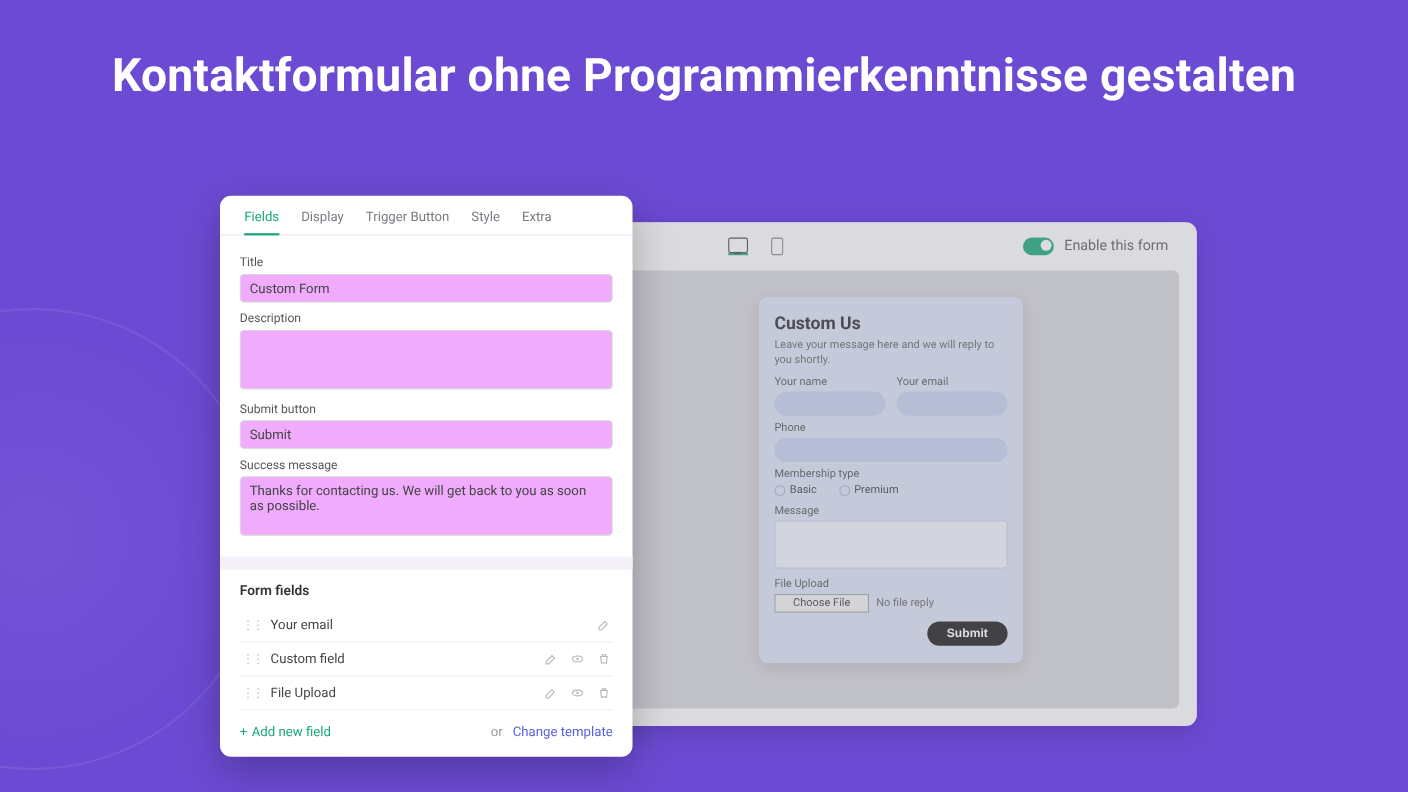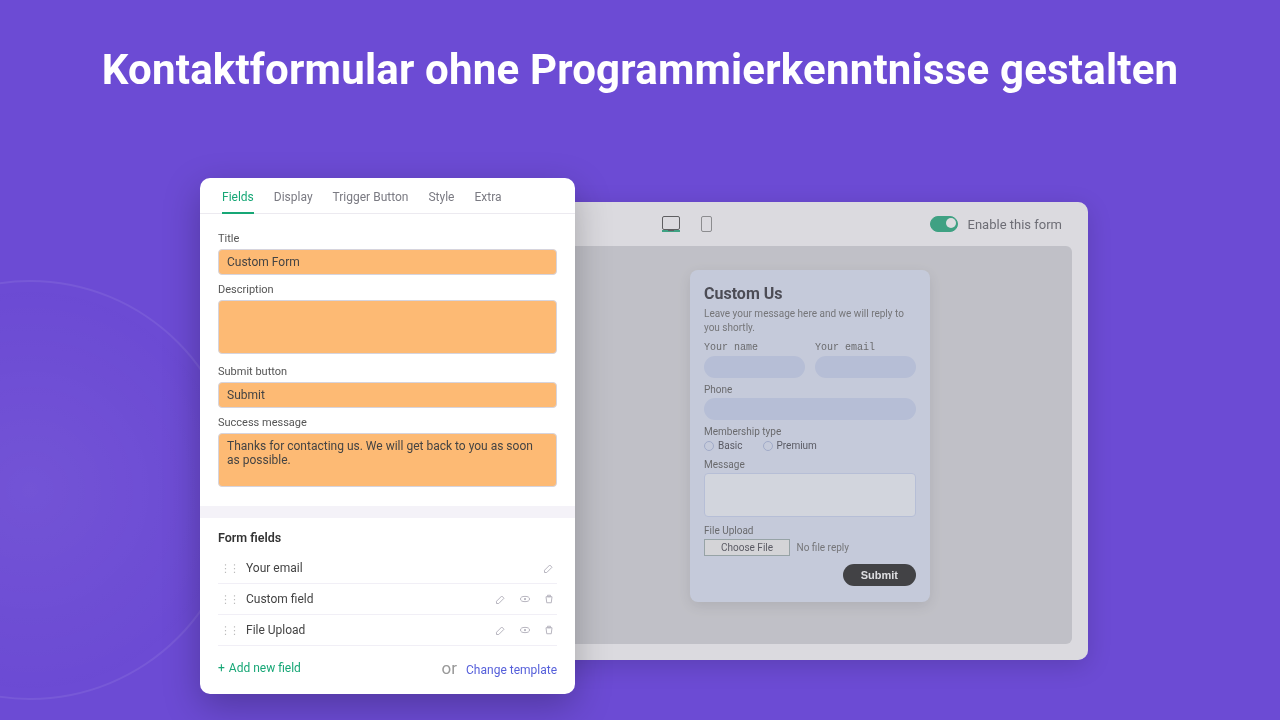--- a/index.html
+++ b/index.html
@@ -123,21 +123,21 @@
   .icon-phone::before {
     content: "";
     position: absolute;
     width: 9px; height: 14px;
     border: 1.5px solid #888;
     border-radius: 2px;
     top: 0; left: 3px;
   }
   .enable-group {
     margin-left: auto;
-    display: flex; align-items: center; gap: 10px;
+    display: flex; align-items: flex-start; gap: 10px;
     font-size: 13px;
     color: #5a5a62;
   }
   .preview-canvas {
     position: absolute;
     inset: 44px 16px 16px 16px;
     background: #d5d5da;
     border-radius: 6px;
   }
 
@@ -149,21 +149,21 @@
     width: 240px;
     background: #dce4f7;
     border-radius: 8px;
     padding: 14px 14px 16px;
     box-shadow: 0 4px 14px rgba(0,0,0,0.12);
     font-size: 10px;
     color: #3d3d46;
   }
   .contact-card h3 { font-size: 16px; font-weight: 700; color: #2a2a33; }
   .contact-card .sub { font-size: 10px; line-height: 1.35; margin: 4px 0 8px; color: #666; }
-  .cc-row2 { display: flex; gap: 10px; font-family: Liberation Mono, monospace; }
+  .cc-row2 { display: flex; gap: 10px; }
   .cc-field { flex: 1; margin-bottom: 6px; }
   .cc-label { font-size: 10px; color: #555; margin-bottom: 3px; display: block; }
   .cc-input {
     width: 100%;
     height: 22px;
     border: none;
     border-radius: 11px;
     background: #c6d1f0;
   }
   .cc-textarea {
@@ -223,21 +223,21 @@
   .tab.active { color: #17a776; border-bottom: 2px solid #17a776; margin-bottom: -1px; }
   .panel-body { padding: 10px 18px 16px; }
   .f-label { font-size: 11px; color: #555; margin: 8px 0 4px; display: block; }
   .f-input, .f-textarea {
     width: 100%;
     border: 1px solid #d6d4dd;
     border-radius: 4px;
     padding: 5px 8px;
     font-size: 12px;
     color: #444;
-    background: #fdba74;
+    background: #f0abfc;
     font-family: inherit;
   }
   .f-textarea { resize: none; }
 
   .section-split { height: 12px; background: #f4f2f8; }
 
   .form-fields { padding: 12px 18px 16px; }
   .ff-title { font-size: 12.5px; font-weight: 600; color: #333; margin-bottom: 8px; }
   .ff-row {
     display: flex; align-items: center; gap: 8px;
@@ -249,21 +249,21 @@
   .drag-icon { color: #bbb; font-size: 11px; letter-spacing: -2px; }
   .ff-actions { margin-left: auto; display: flex; gap: 12px; color: #b5b3bd; }
   .mini-ic { width: 12px; height: 12px; display: inline-block; }
 
   .ff-footer {
     display: flex; align-items: center; justify-content: space-between;
     padding-top: 12px;
     font-size: 12px;
   }
   .add-new { color: #17a776; display: inline-flex; align-items: center; gap: 4px; cursor: pointer; }
-  .or-txt { color: #999; font-size: 17px; margin: 0 6px; }
+  .or-txt { color: #999; font-size: 12px; margin: 0 6px; }
   .change-tpl { color: #555fda; cursor: pointer; }
 </style>
 </head>
 <body>
 
 <div class="bg-deco"></div>
 
 <div class="headline">Kontaktformular ohne Programmierkenntnisse gestalten</div>
 
 <div class="preview-shell">

